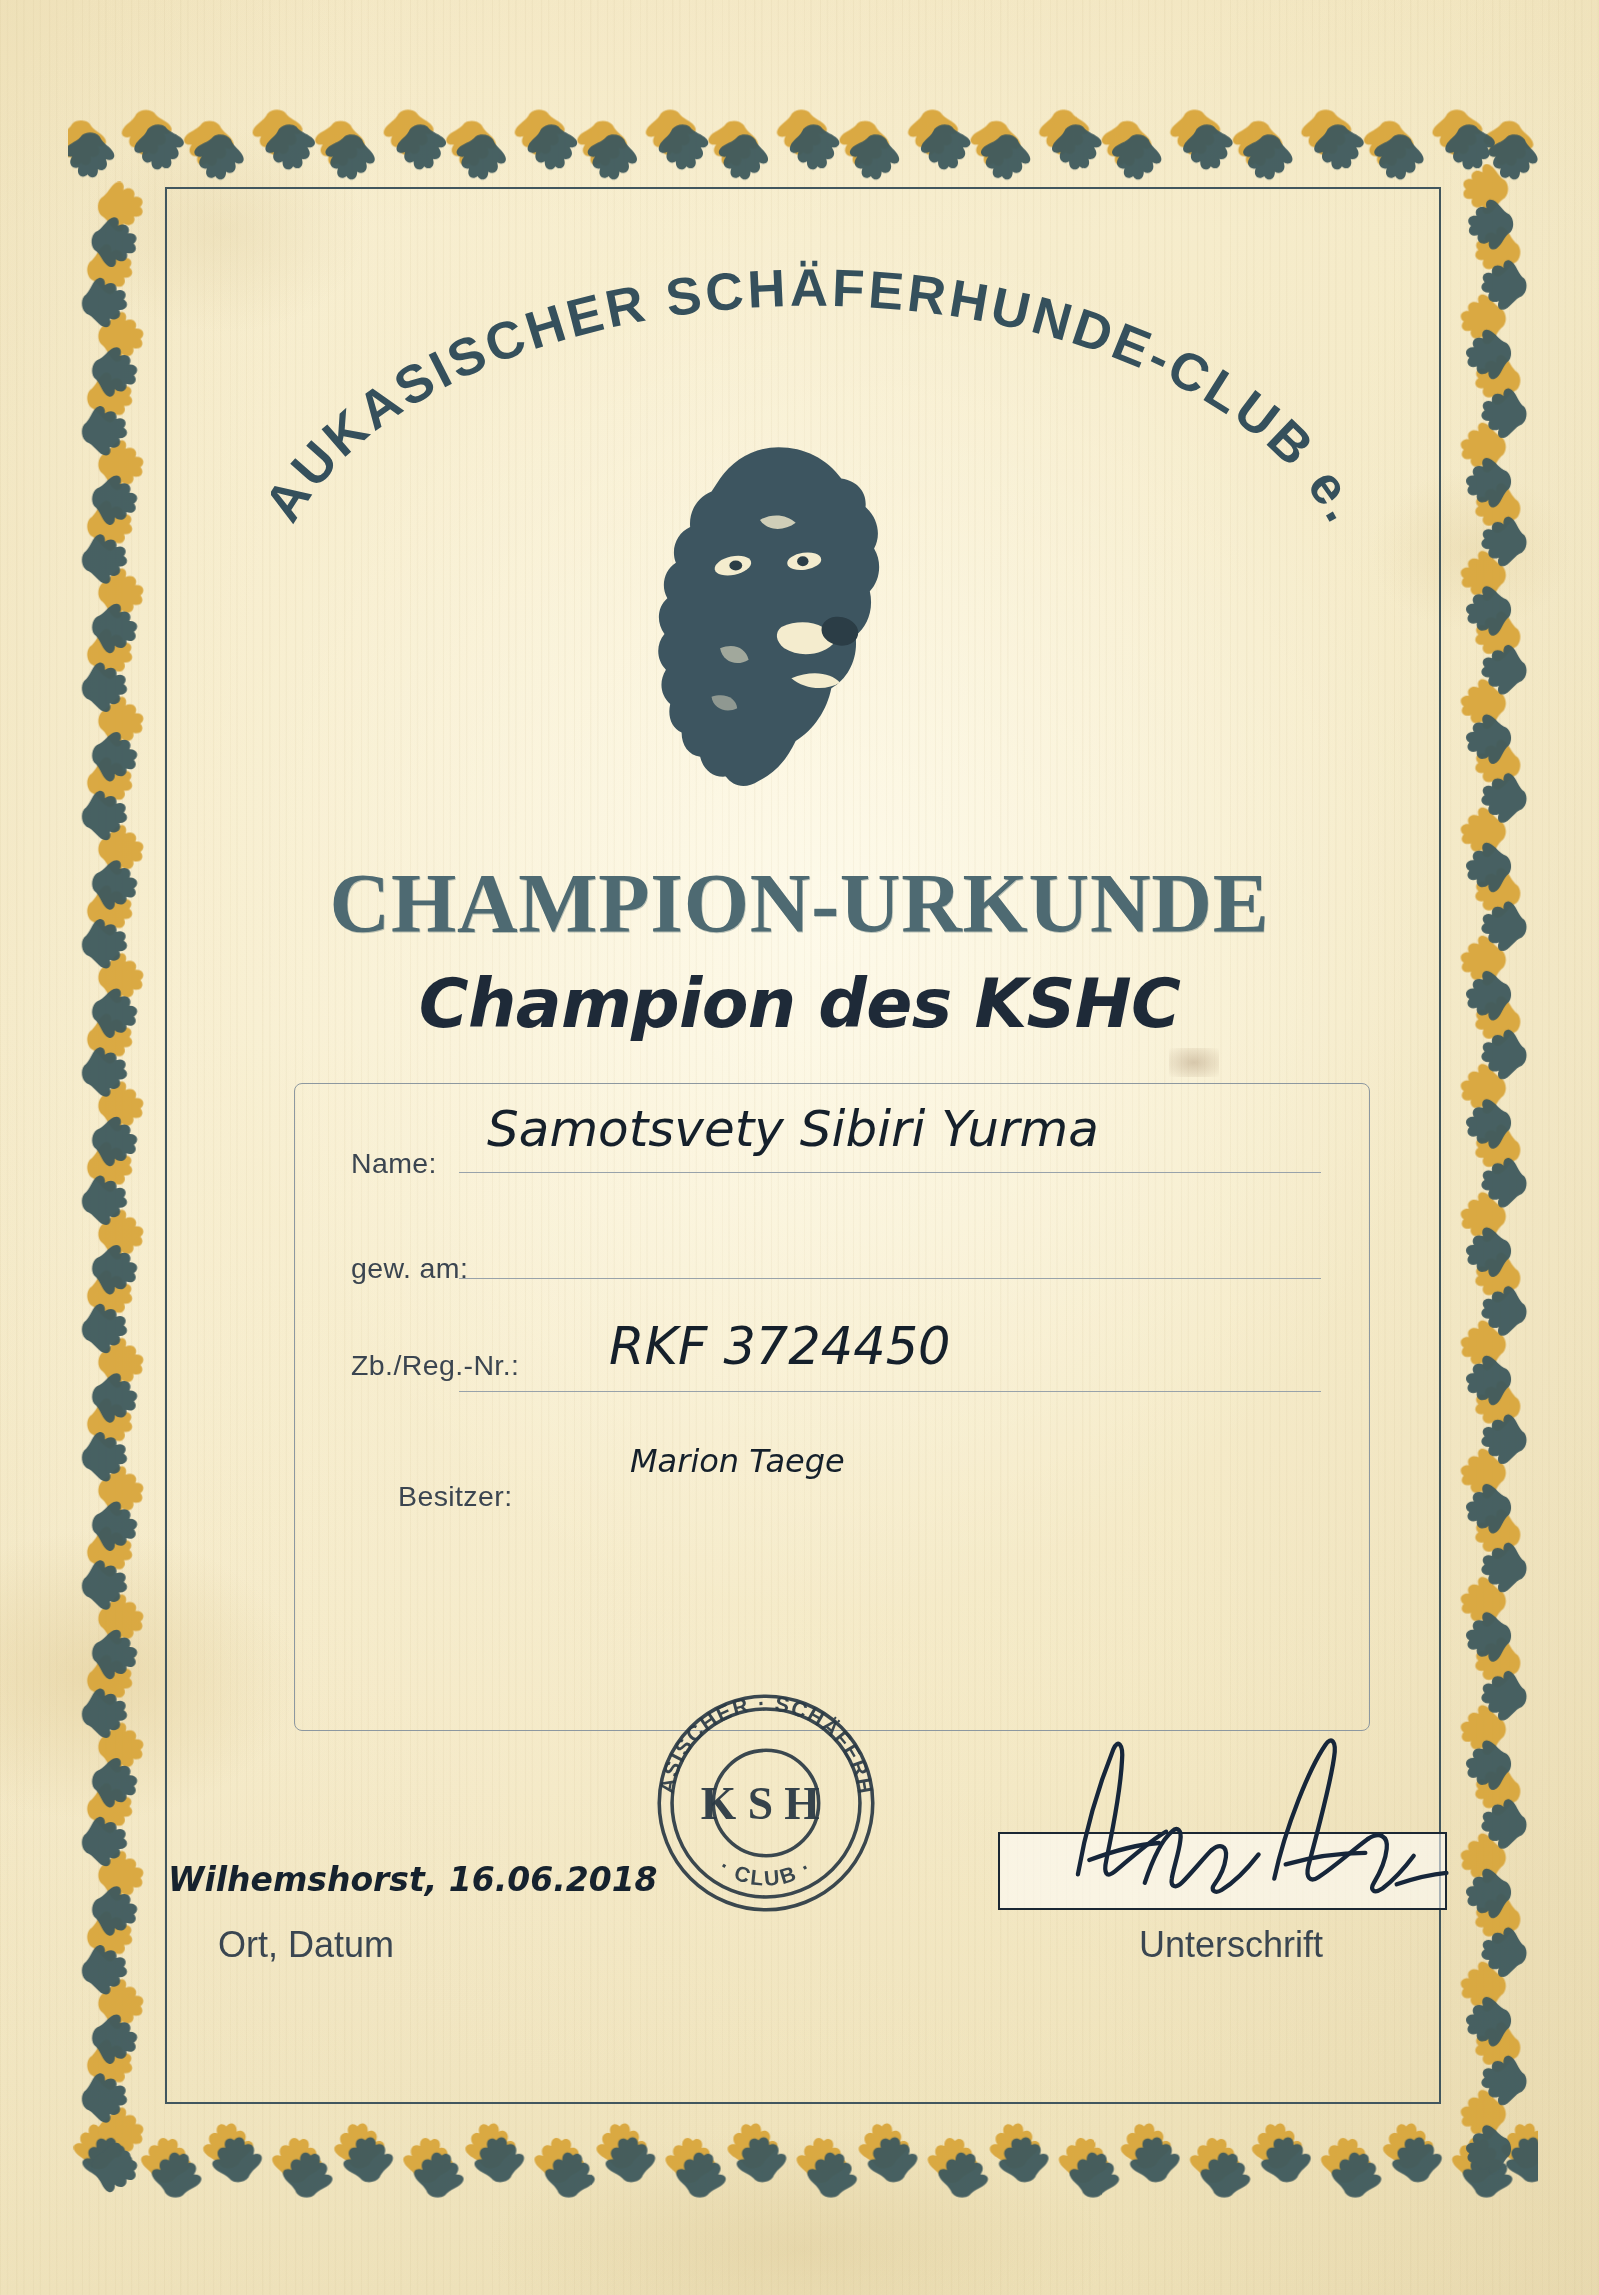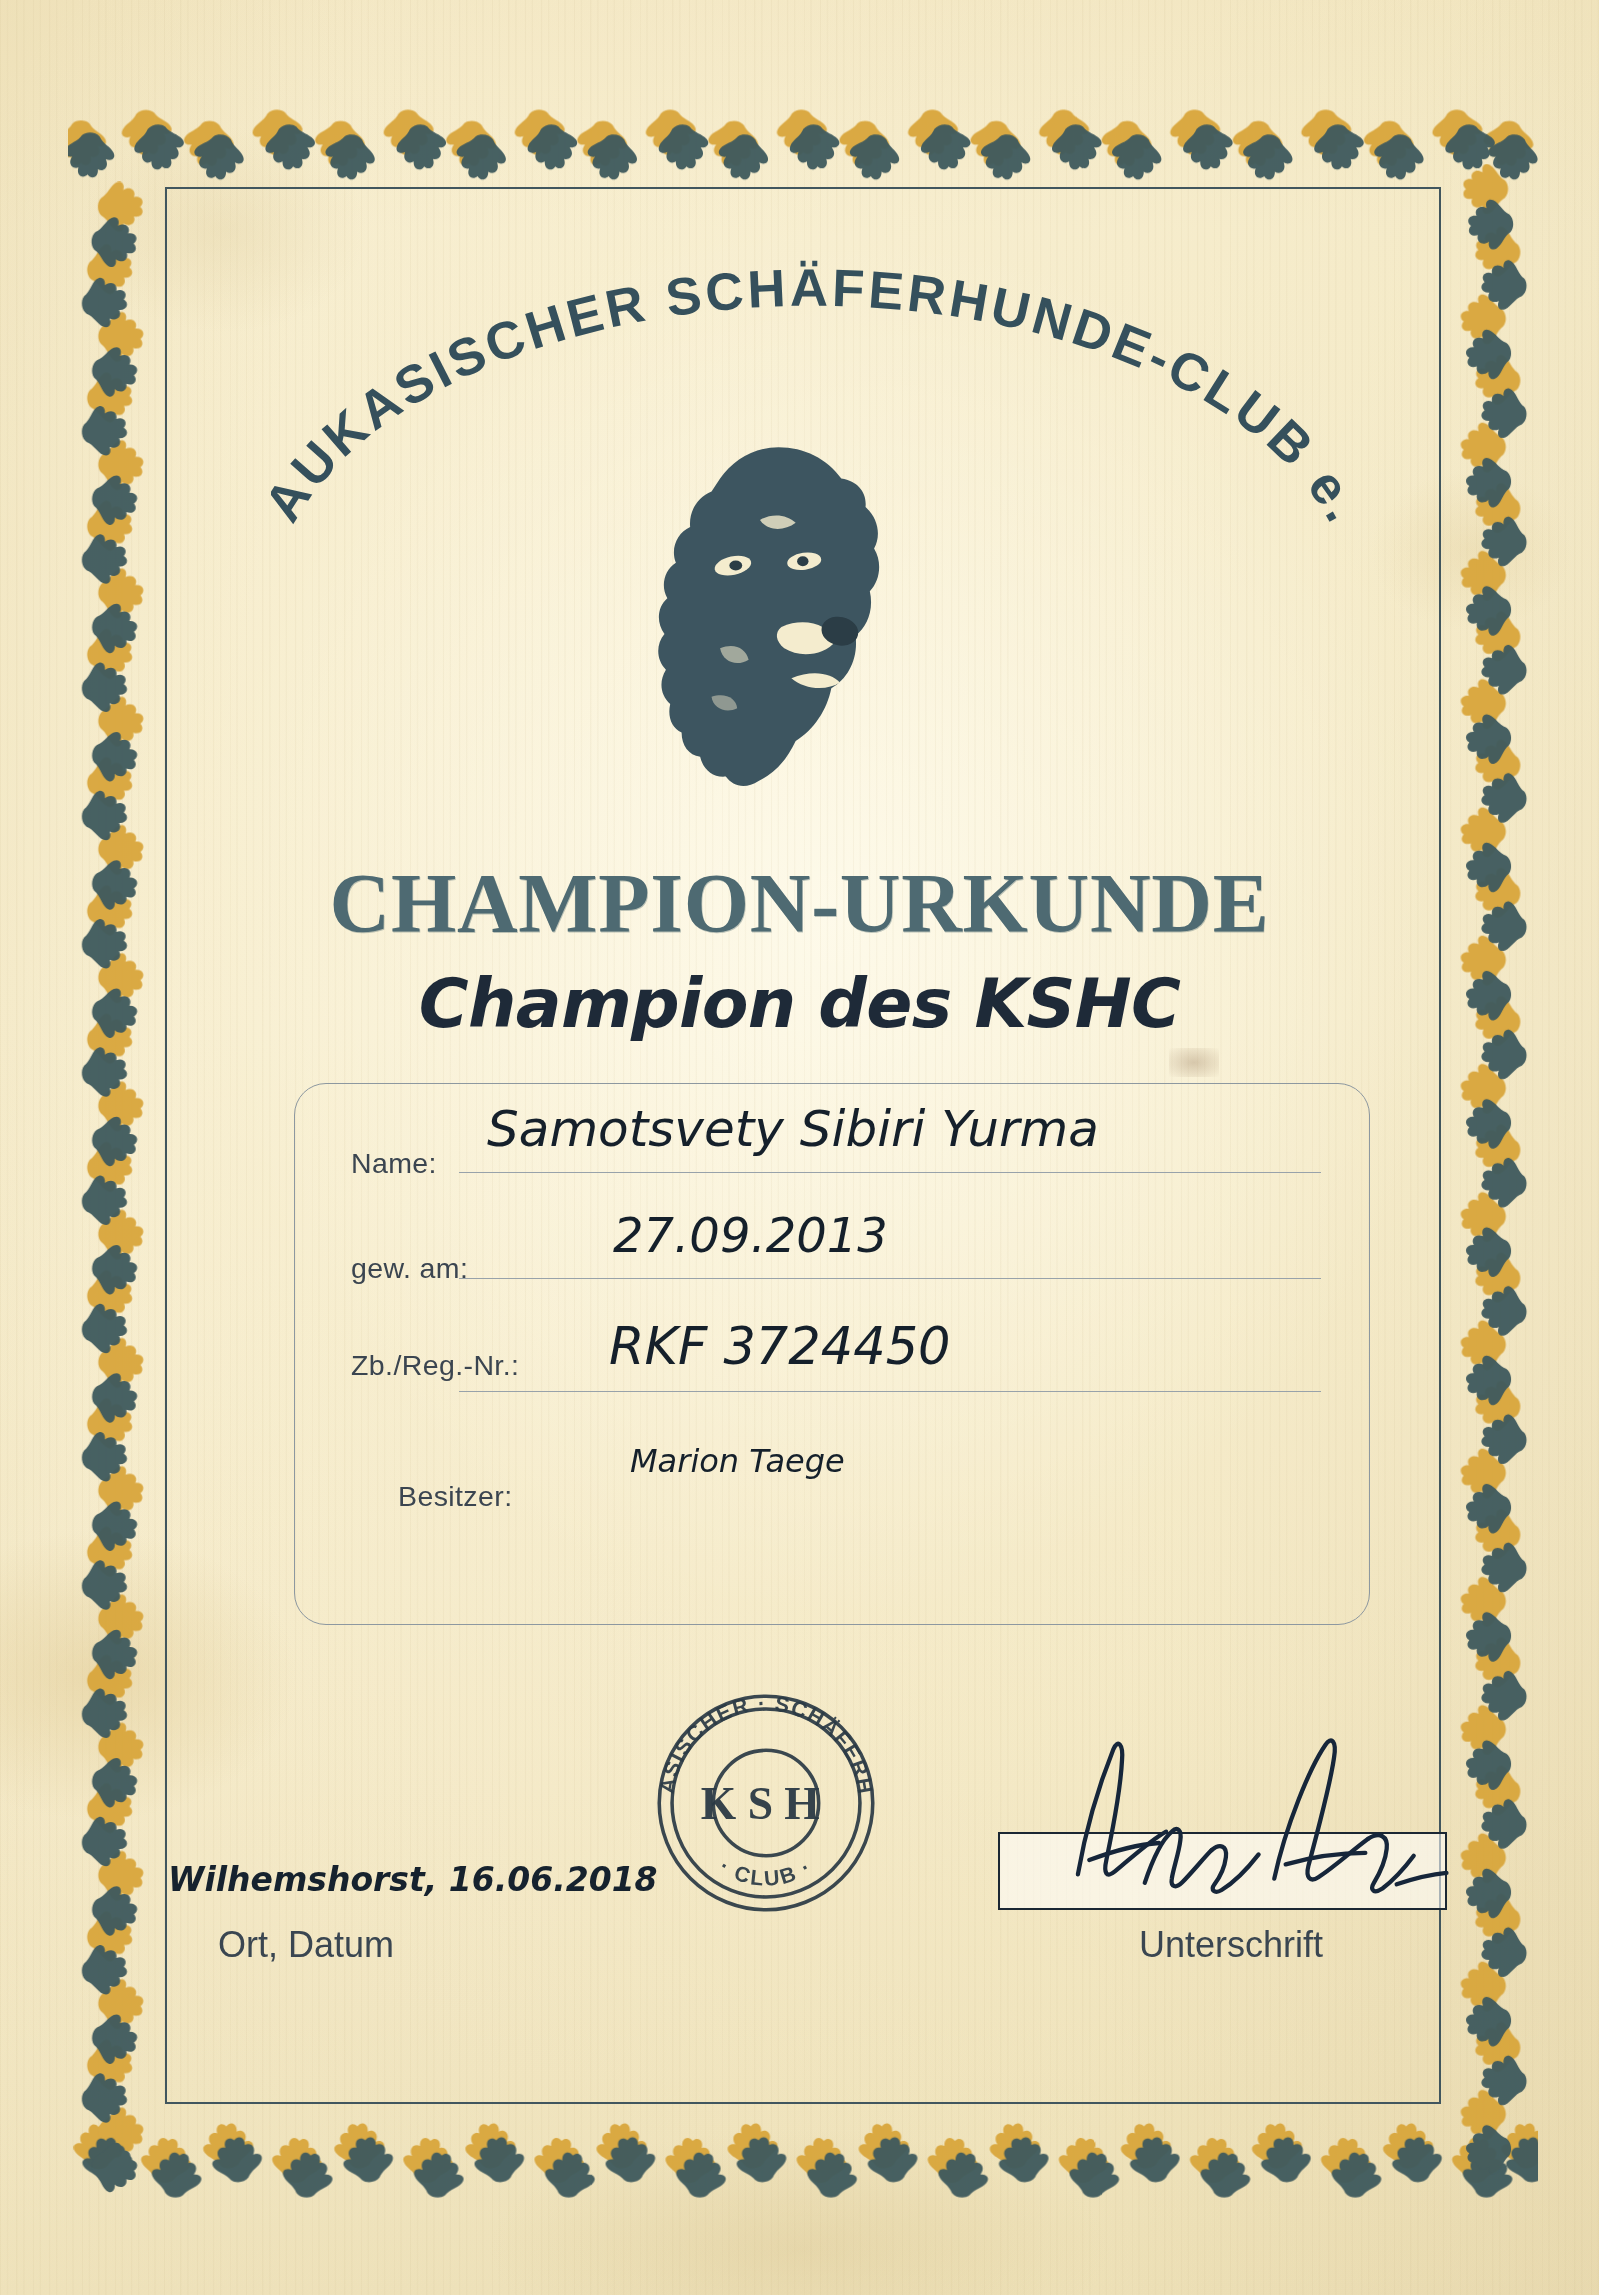--- a/index.html
+++ b/index.html
@@ -86,23 +86,23 @@
     font-style: italic;
     font-size: 68px;
     letter-spacing: -0.7px;
     color: #1e2a38;
   }
 
   
   #data-panel {
     position: absolute;
     left: 294px; top: 1083px;
-    width: 1076px; height: 542px;
+    width: 1076px; height: 648px;
     border: 1.4px solid #8d98a0;
-    border-radius: 32px;
+    border-radius: 8px;
   }
   .field-row {
     position: absolute;
     left: 0; width: 1076px; height: 114px;
   }
   .field-label {
     position: absolute;
     left: 56px;
     font-family: "Liberation Sans", sans-serif;
     font-size: 28.5px;
@@ -955,21 +955,20 @@
 
     <div class="field-row" id="row-name">
       <div class="field-label">Name:</div>
       <div class="field-rule"></div>
       <div class="field-value">Samotsvety Sibiri Yurma</div>
     </div>
 
     <div class="field-row" id="row-born">
       <div class="field-label">gew. am:</div>
       <div class="field-rule"></div>
-      <div class="field-value">27.09.2013</div>
     </div>
 
     <div class="field-row" id="row-reg">
       <div class="field-label">Zb./Reg.-Nr.:</div>
       <div class="field-rule"></div>
       <div class="field-value">RKF 3724450</div>
     </div>
 
     <div class="field-row" id="row-owner">
       <div class="field-label">Besitzer:</div>

